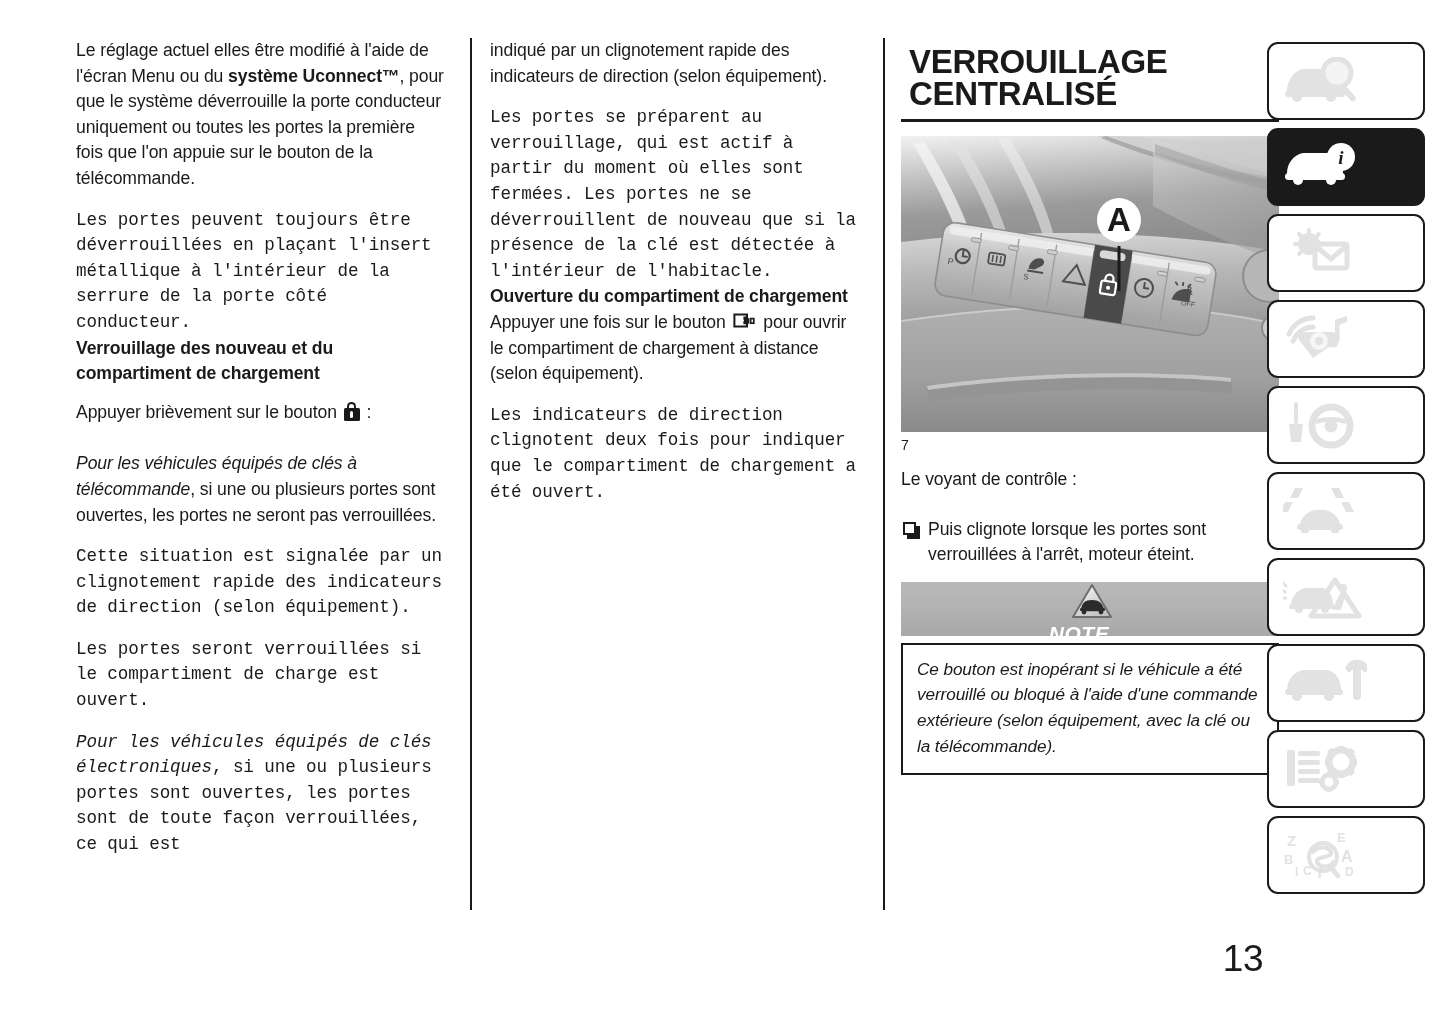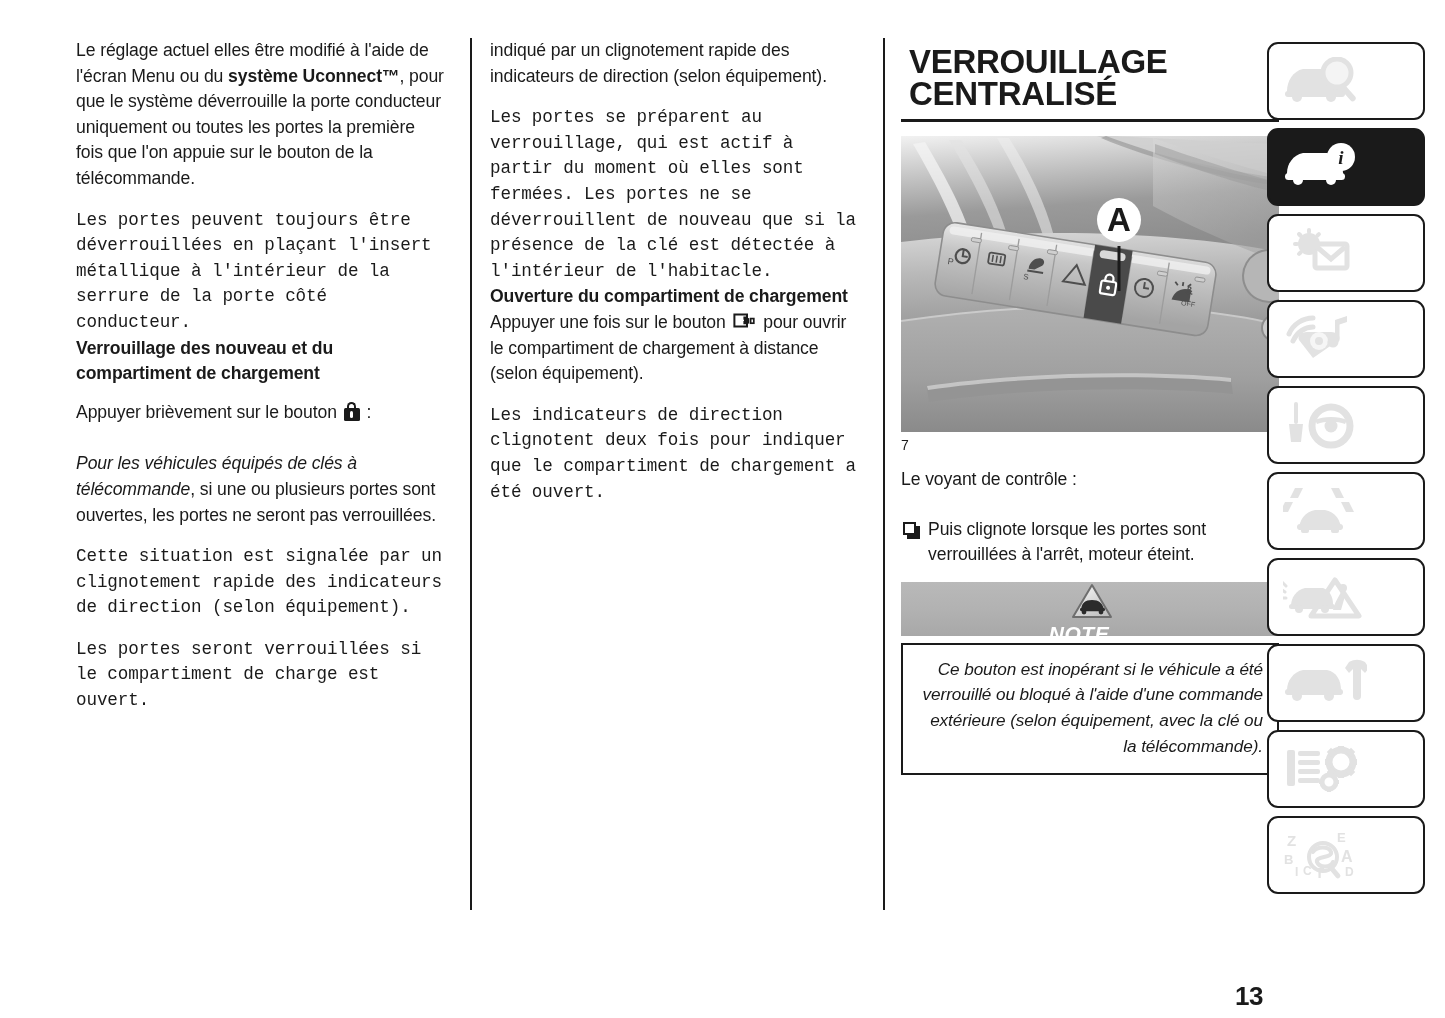--- a/index.html
+++ b/index.html
@@ -192,30 +192,29 @@
     border: 2px solid #1a1a1a;
     padding: 12px 14px 14px 14px;
     margin-top: 7px;
   }
   .note-body p {
     margin: 0;
     font-size: 17.2px;
     line-height: 25.6px;
     font-style: italic;
     letter-spacing: -0.1px;
-    text-align: right;
   }
 
   
   #pageno {
     position: absolute;
     right: 182px;
-    bottom: 6px;
-    font-size: 26px;
-    font-weight: bold;
+    bottom: 38px;
+    font-size: 37px;
+    font-weight: normal;
     letter-spacing: -0.5px;
   }
 
   
   #sidebar {
     position: absolute;
     right: 20px;
     top: 42px;
     width: 158px;
   }
@@ -260,20 +259,21 @@
 
 
     <div class="gap"></div>
 
     <p class="body"><i class="inline">Pour les véhicules équipés de clés à télécommande</i><span>, si une ou plusieurs portes sont ouvertes, les portes ne seront pas verrouillées.</span></p>
 
     <p class="body">Cette situation est signalée par un clignotement rapide des indicateurs de direction (selon équipement).</p>
 
     <p class="body">Les portes seront verrouillées si le compartiment de charge est ouvert.</p>
 
+    <p class="body"><i class="inline">Pour les véhicules équipés de clés électroniques</i><span>, si une ou plusieurs portes sont ouvertes, les portes sont de toute façon verrouillées, ce qui est</span></p>
 
   </div>
 
   <div class="col" id="col2">
 
     <p class="body">indiqué par un clignotement rapide des indicateurs de direction (selon équipement).</p>
 
     <p class="body">Les portes se préparent au verrouillage, qui est actif à partir du moment où elles sont fermées. Les portes ne se déverrouillent de nouveau que si la présence de la clé est détectée à l'intérieur de l'habitacle.</p>
 
     <h3 class="sub">Ouverture du compartiment de chargement</h3>

